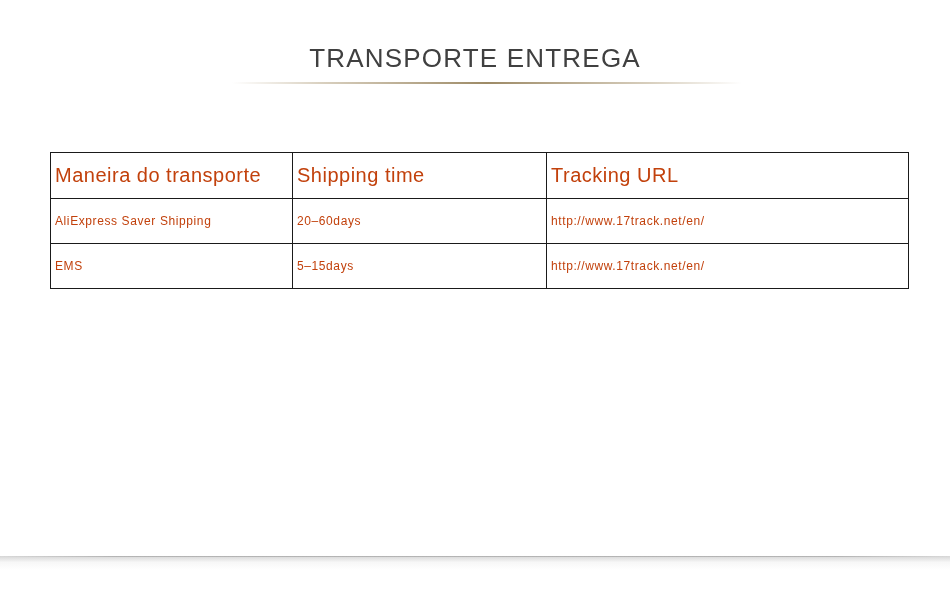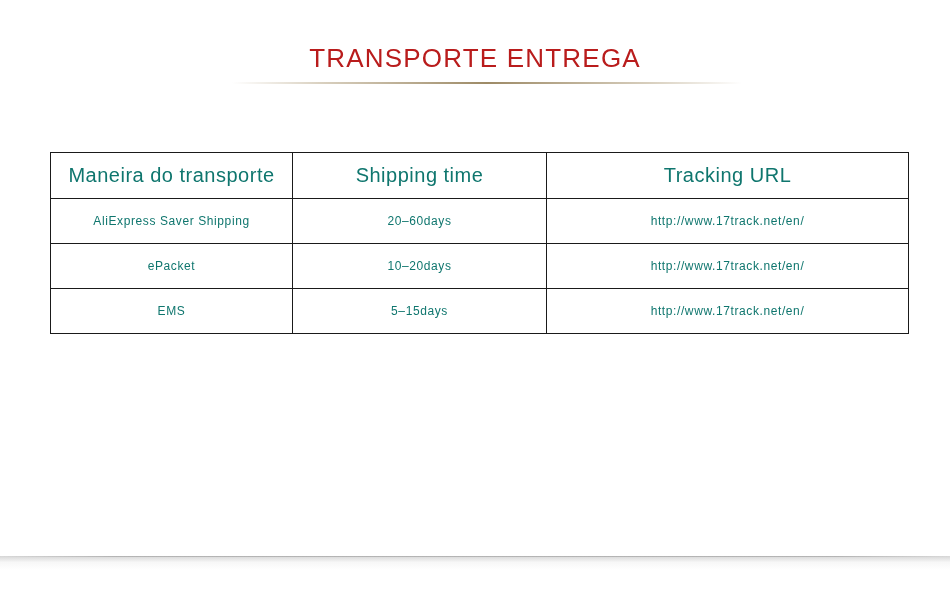--- a/index.html
+++ b/index.html
@@ -27,21 +27,21 @@
     position: absolute;
     top: 44px;
     left: 0;
     width: 950px;
     text-align: center;
   }
   .page-title {
     font-size: 26px;
     font-weight: 400;
     letter-spacing: 1.2px;
-    color: #b91c1c;
+    color: #404040;
     font-family: "Liberation Sans", sans-serif;
     line-height: 1.1;
     white-space: nowrap;
   }
   .title-rule {
     position: absolute;
     top: 82px;
     left: 232px;
     width: 510px;
     height: 2px;
@@ -62,26 +62,26 @@
   }
   table.shipping {
     border-collapse: collapse;
     width: 858px;
     table-layout: fixed;
     background: #ffffff;
   }
   table.shipping th,
   table.shipping td {
     border: 1px solid #1a1a1a;
-    text-align: center;
+    text-align: left;
     vertical-align: middle;
-    color: #0f766e;
+    color: #c2410c;
     font-family: "Liberation Sans", sans-serif;
     font-weight: 400;
-    padding: 0 16px;
+    padding: 0 4px;
   }
   table.shipping col.c1 { width: 242px; }
   table.shipping col.c2 { width: 254px; }
   table.shipping col.c3 { width: 362px; }
 
   table.shipping thead th {
     height: 45px;
     font-size: 20px;
     letter-spacing: 0.5px;
   }
@@ -154,25 +154,20 @@
           <th>Tracking  URL</th>
         </tr>
       </thead>
       <tbody>
         <tr>
           <td class="method">AliExpress  Saver  Shipping</td>
           <td class="time">20–60days</td>
           <td class="url">http://www.17track.net/en/</td>
         </tr>
         <tr>
-          <td class="method">ePacket</td>
-          <td class="time">10–20days</td>
-          <td class="url">http://www.17track.net/en/</td>
-        </tr>
-        <tr>
           <td class="method">EMS</td>
           <td class="time">5–15days</td>
           <td class="url">http://www.17track.net/en/</td>
         </tr>
       </tbody>
     </table>
   </div>
 
   <div class="bottom-band"></div>
 

